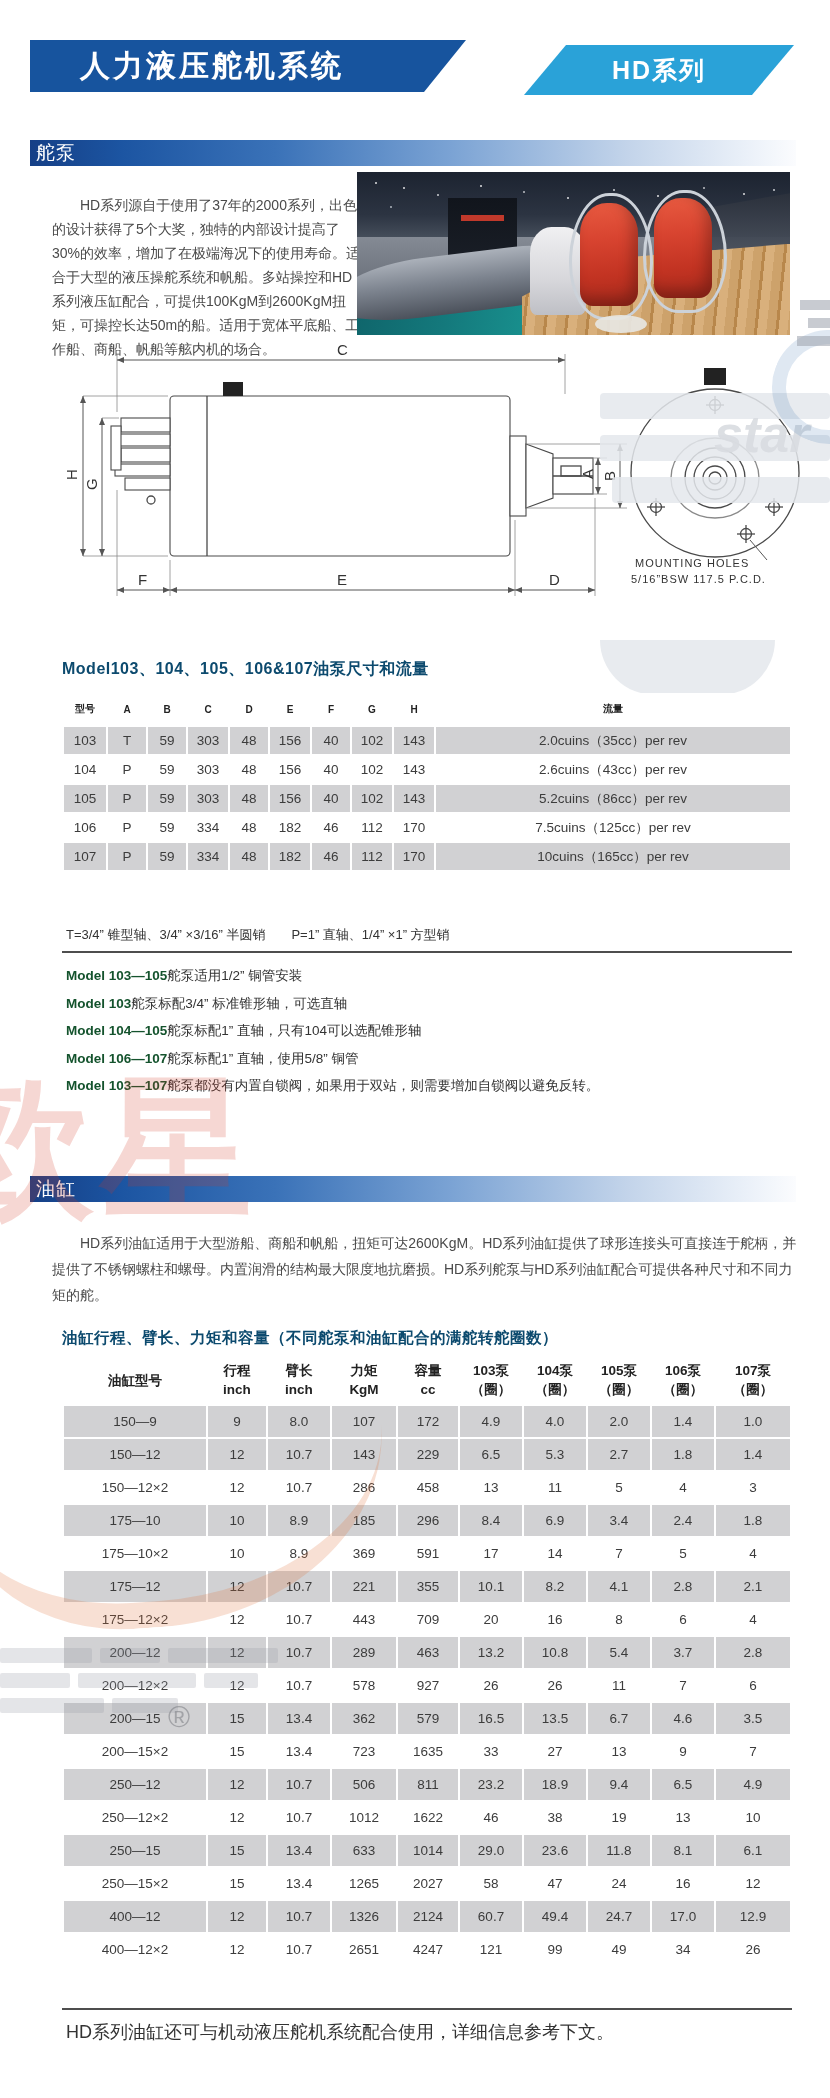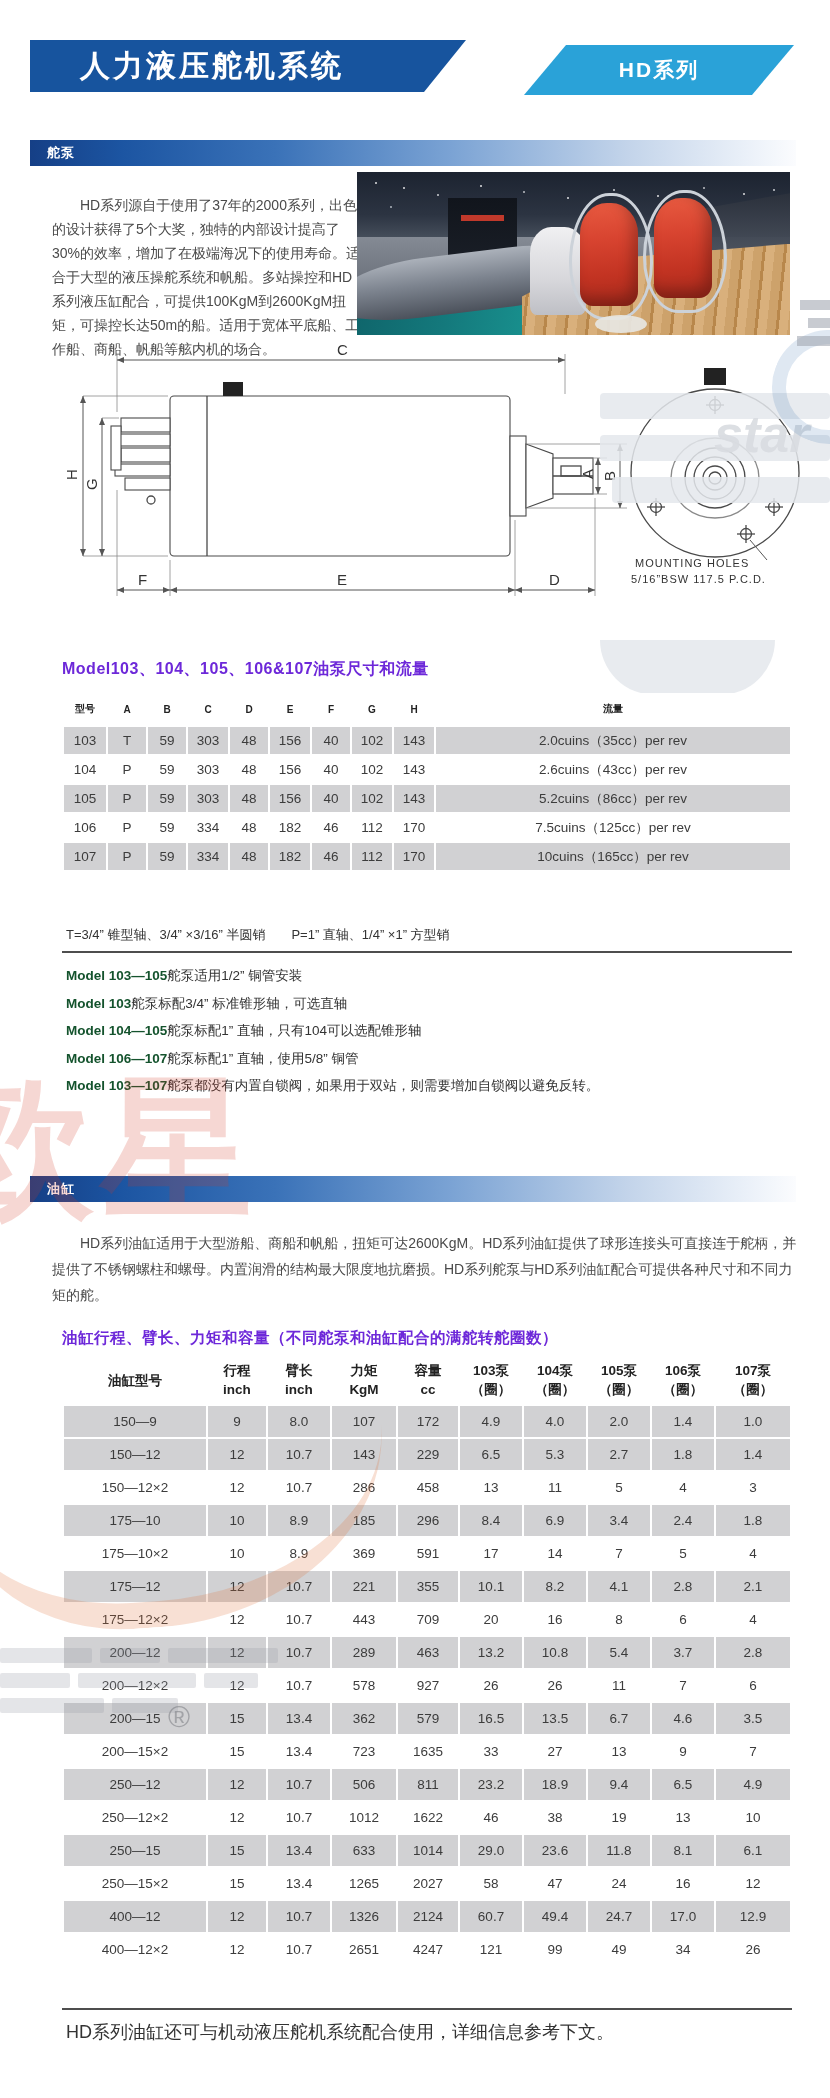--- a/index.html
+++ b/index.html
@@ -12,25 +12,25 @@
   
   .banner{position:absolute;left:30px;top:40px;width:436px;height:52px;
     background:#17549e;
     clip-path:polygon(0 0,100% 0,calc(100% - 42px) 100%,0 100%);}
   .banner-text{display:block;padding-left:50px;line-height:52px;
     font-size:30px;font-weight:700;color:#fff;letter-spacing:3px;white-space:nowrap;}
   .badge{position:absolute;left:524px;top:45px;width:270px;height:50px;
     background:#2aa2d8;
     clip-path:polygon(42px 0,100% 0,calc(100% - 42px) 100%,0 100%);
     text-align:center;}
-  .badge-text{line-height:50px;font-size:21px;font-weight:700;color:#fff;letter-spacing:2px;}
+  .badge-text{line-height:50px;font-size:25px;font-weight:700;color:#fff;letter-spacing:2px;}
   
   .sec-bar{position:absolute;left:30px;width:766px;height:26px;
     background:linear-gradient(90deg,#153f86 0%,#1c55a2 12%,#3a72b8 32%,#7ba3d4 55%,#c3d4ea 78%,#eef3fa 95%,#fbfcfe 100%);}
-  .sec-bar span{display:block;padding-left:17px;line-height:26px;font-size:13px;font-weight:700;color:#fff;letter-spacing:1px;}
+  .sec-bar span{display:block;padding-left:6px;line-height:26px;font-size:19px;font-weight:400;color:#fff;letter-spacing:1px;}
   #pump-bar{top:140px;} #cyl-bar{top:1176px;}
   
   .para{position:absolute;font-size:14px;color:#4a4a4a;text-indent:2em;margin:12px;}
   #pump-para{left:40px;top:181px;width:314px;line-height:24px;}
   #cyl-para{left:40px;top:1218px;width:752px;line-height:26px;}
   
   .photo{position:absolute;left:357px;top:172px;width:433px;height:163px;overflow:hidden;background:#3a414d;}
   .photo>div{position:absolute;}
   .ph-ceiling{inset:0 0 52% 0;background:linear-gradient(180deg,#1c2330 0%,#2c3442 55%,#535c68 100%);}
   .ph-lights{width:2px;height:2px;left:18px;top:10px;background:#fff;border-radius:50%;opacity:.85;
@@ -85,21 +85,21 @@
   #wm-dashes i{display:block;height:10px;margin:0 0 8px auto;background:#9aa0ab;opacity:.55;}
   #wm-dashes i:nth-child(1){width:30px;} #wm-dashes i:nth-child(2){width:22px;} #wm-dashes i:nth-child(3){width:33px;}
   #wm-red{left:-58px;top:1072px;font-size:152px;font-weight:900;line-height:1;
     color:rgba(208,55,35,.20);letter-spacing:6px;white-space:nowrap;}
   #wm-swoosh{left:-42px;top:1430px;width:430px;height:170px;
     border-bottom:26px solid rgba(224,112,60,.22);border-radius:0 0 55% 40%/0 0 95% 70%;transform:rotate(-4deg);}
   #wm-gray{left:0;top:1645px;width:340px;}
   #wm-gray i{display:inline-block;height:15px;margin:3px 8px 3px 0;background:rgba(150,156,166,.26);border-radius:2px;}
   #wm-reg{left:168px;top:1700px;font-size:30px;color:rgba(115,118,124,.5);}
   
-  .tbl-title{position:absolute;left:62px;font-size:16px;font-weight:700;color:#6d28d9;letter-spacing:.5px;}
+  .tbl-title{position:absolute;left:62px;font-size:16px;font-weight:700;color:#0c4a6e;letter-spacing:.5px;}
   #title1{top:659px;} #title2{top:1328px;font-size:15.5px;}
   
   table{border-collapse:separate;border-spacing:2px;table-layout:fixed;position:absolute;left:62px;}
   #table1{top:691px;width:730px;}
   #table2{top:1354px;width:730px;}
   th{font-size:10px;font-weight:700;color:#222;background:#fff;text-align:center;padding:0;}
   #table1 th{height:32px;}
   #table2 th{height:48px;line-height:19px;font-size:13.5px;}
   td{font-size:13.5px;color:#3c3c3c;text-align:center;padding:0;background:#fff;}
   #table1 td{height:27px;}

